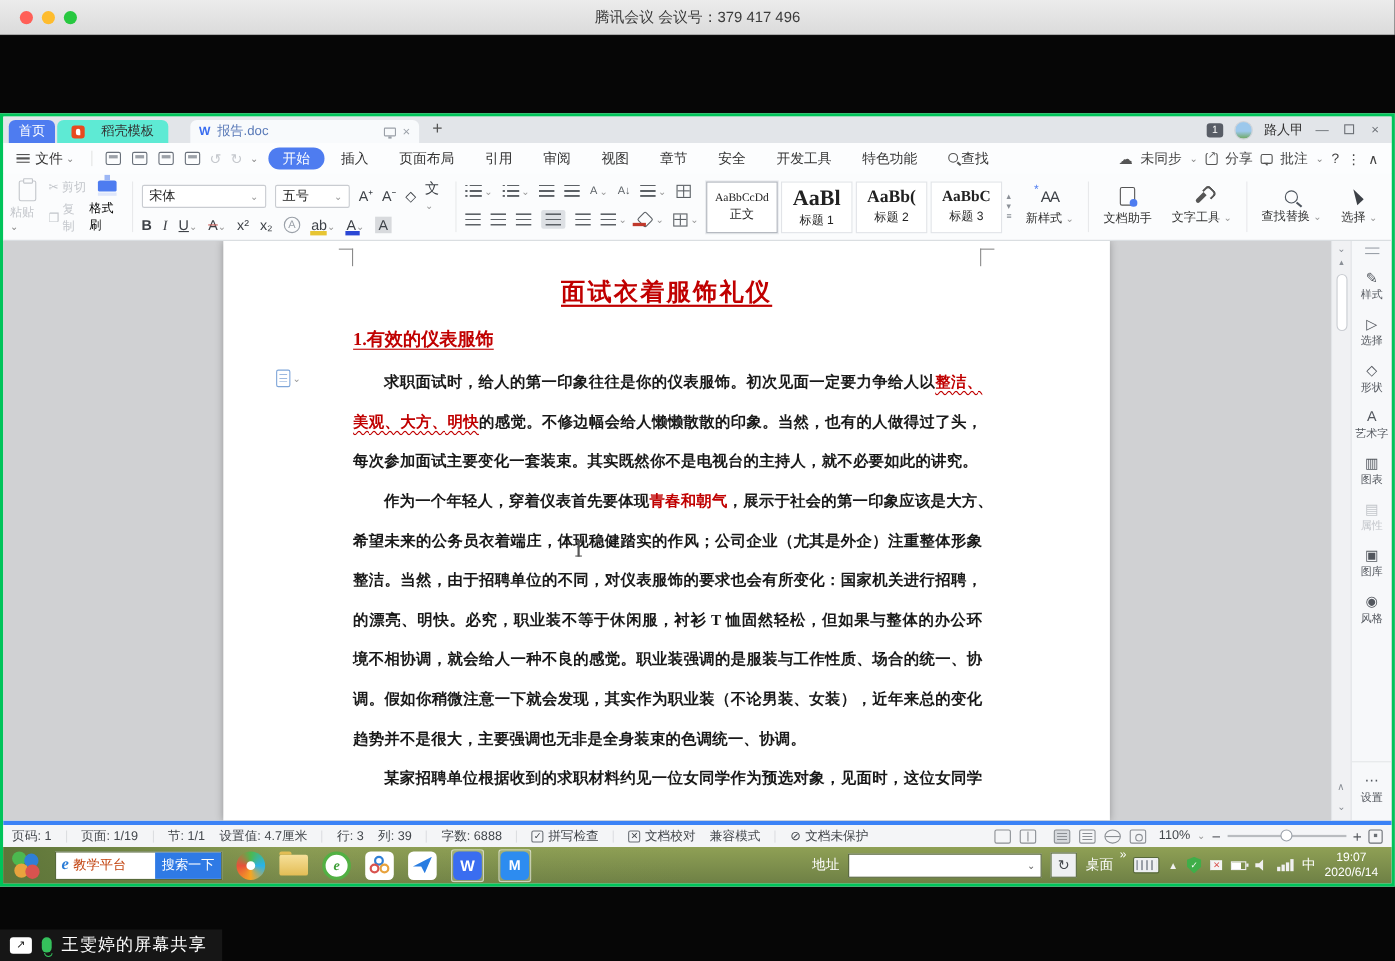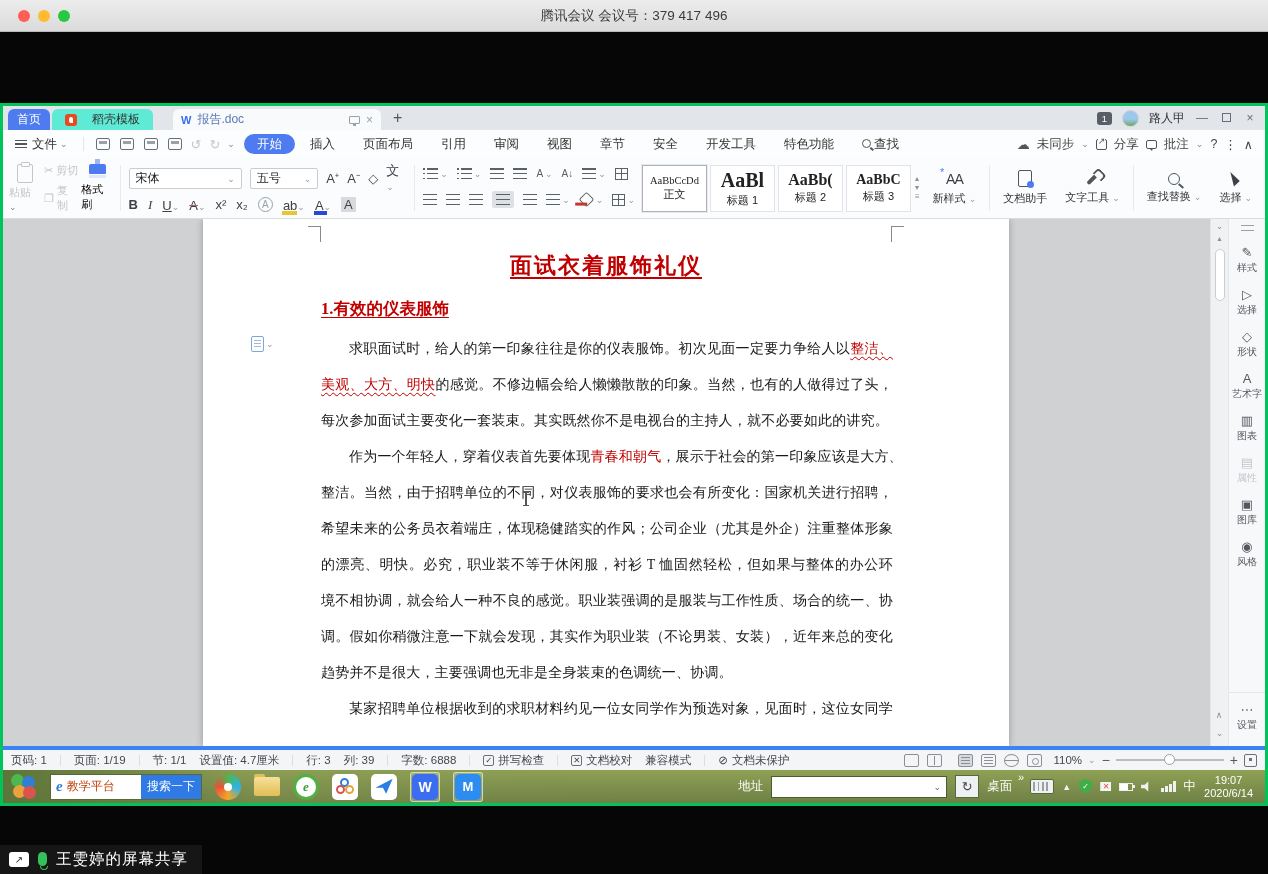--- a/index.html
+++ b/index.html
@@ -132,21 +132,21 @@
   .docarea{flex:1;position:relative;background:#d0d1d3;overflow:hidden;}
   .page{position:absolute;left:200px;top:0;width:806px;bottom:0;background:#fff;
     box-shadow:0 0 7px rgba(0,0,0,.28);font-family:"Liberation Serif","DejaVu Serif",serif;}
   .crm{position:absolute;top:7px;width:13px;height:16px;}
   .crm.l{left:105px;border-right:1px solid #8a8a8a;border-top:1px solid #8a8a8a;}
   .crm.r{left:688px;border-left:1px solid #8a8a8a;border-top:1px solid #8a8a8a;}
   .doc-title{position:absolute;top:32px;left:0;width:100%;text-align:center;font-size:22px;font-weight:bold;
     color:#c00000;text-decoration:underline;text-underline-offset:4px;letter-spacing:2px;}
   .doc-heading{position:absolute;top:79px;left:118px;font-size:16.5px;font-weight:bold;color:#c00000;
     text-decoration:underline;text-underline-offset:3px;}
-  .doc-body{position:absolute;top:112px;left:118px;width:572px;color:#191919;}
+  .doc-body{position:absolute;top:112px;left:118px;width:572px;color:#191919;font-weight:bold;}
   .dl{height:36px;line-height:36px;font-size:14px;letter-spacing:.2px;text-align:justify;text-align-last:justify;white-space:nowrap;}
   .dl.end{text-align-last:left;}
   .dl.ind{text-indent:28px;}
   .red{color:#c00000;}
   .wavy{text-decoration:underline wavy 1px #c00000;text-underline-offset:3px;}
   .margin-doc{position:absolute;left:48px;top:117px;display:flex;align-items:center;gap:2px;}
   .mdoc-ic{width:13px;height:16px;border:1.2px solid #7fa6d9;border-radius:2px;background:#fff;position:relative;}
   .mdoc-ic::after{content:"";position:absolute;left:2px;top:3px;right:2px;height:7px;
     background:repeating-linear-gradient(to bottom,#9db9e0 0 1.2px,transparent 1.2px 3.2px);}
   .caret-i{position:absolute;left:322px;top:272px;width:1.5px;height:15px;background:#555;}
@@ -493,22 +493,22 @@
         <div class="doc-heading">1.有效的仪表服饰</div>
         <div class="margin-doc">
           <span class="mdoc-ic"></span>
           <span class="chev">⌄</span>
         </div>
         <div class="doc-body">
           <div class="dl ind"><span>求职面试时，给人的第一印象往往是你的仪表服饰。初次见面一定要力争给人以</span><span class="red wavy">整洁、</span></div>
           <div class="dl"><span class="red wavy">美观、大方、明快</span><span>的感觉。不修边幅会给人懒懒散散的印象。当然，也有的人做得过了头，</span></div>
           <div class="dl end"><span>每次参加面试主要变化一套装束。其实既然你不是电视台的主持人，就不必要如此的讲究。</span></div>
           <div class="dl ind"><span>作为一个年轻人，穿着仪表首先要体现</span><span class="red">青春和朝气</span><span>，展示于社会的第一印象应该是大方、</span></div>
+          <div class="dl"><span>希望未来的公务员衣着端庄，体现稳健踏实的作风；公司企业（尤其是外企）注重整体形象</span></div>
           <div class="dl"><span>整洁。当然，由于招聘单位的不同，对仪表服饰的要求也会有所变化：国家机关进行招聘，</span></div>
-          <div class="dl"><span>希望未来的公务员衣着端庄，体现稳健踏实的作风；公司企业（尤其是外企）注重整体形象</span></div>
           <div class="dl"><span>的漂亮、明快。必究，职业装不等于休闲服，衬衫 T 恤固然轻松，但如果与整体的办公环</span></div>
           <div class="dl"><span>境不相协调，就会给人一种不良的感觉。职业装强调的是服装与工作性质、场合的统一、协</span></div>
           <div class="dl"><span>调。假如你稍微注意一下就会发现，其实作为职业装（不论男装、女装），近年来总的变化</span></div>
           <div class="dl end"><span>趋势并不是很大，主要强调也无非是全身装束的色调统一、协调。</span></div>
           <div class="dl ind"><span>某家招聘单位根据收到的求职材料约见一位女同学作为预选对象，见面时，这位女同学</span></div>
         </div>
         <span class="caret-i"></span>
       </div>
 
       <div class="vscroll">

